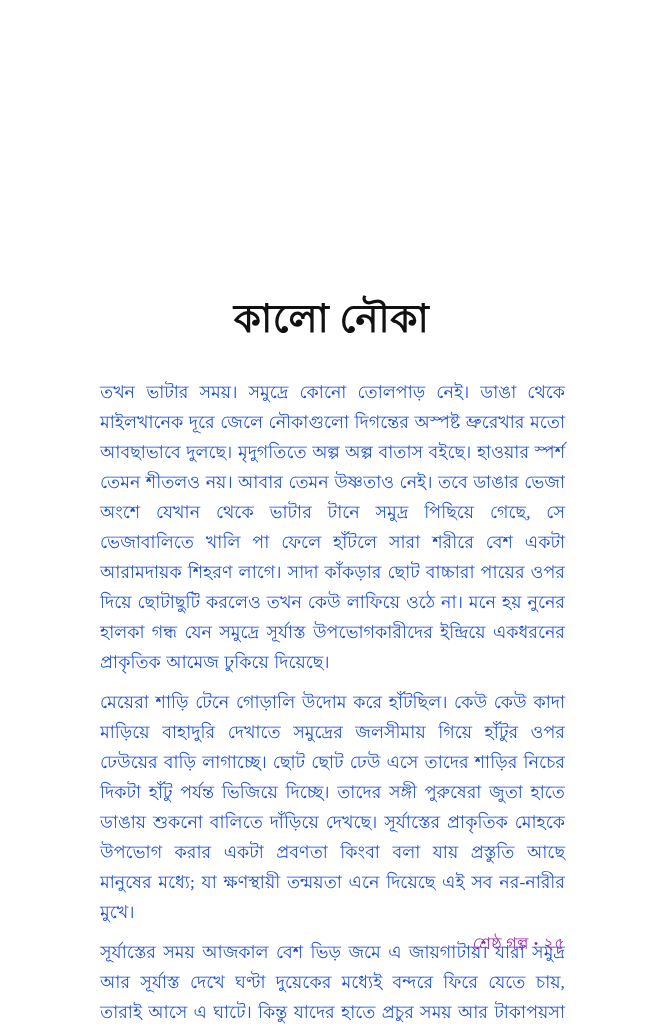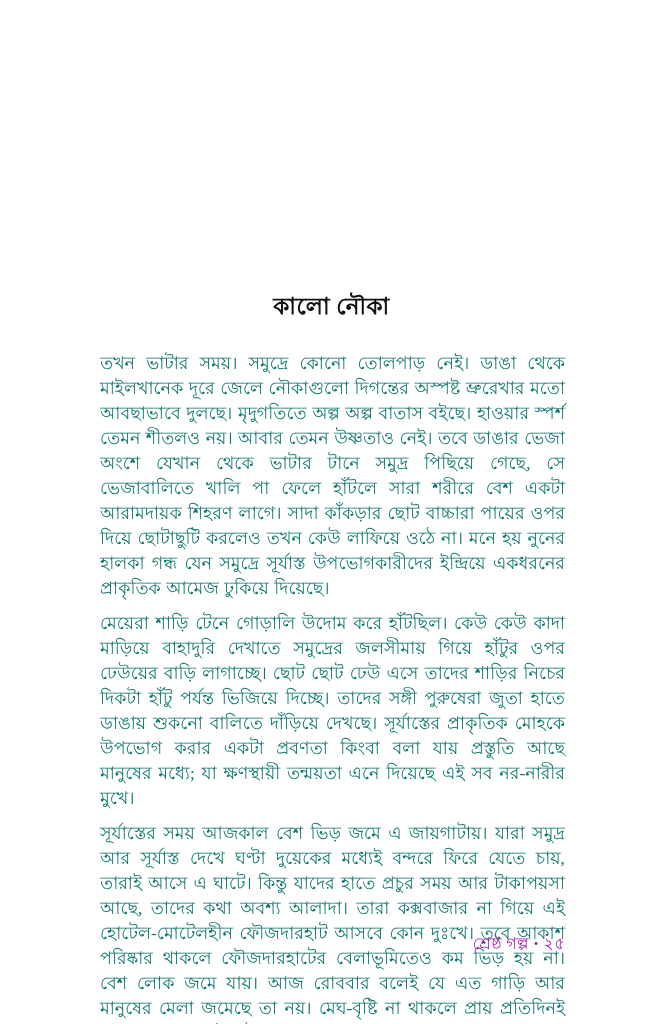--- a/index.html
+++ b/index.html
@@ -16,37 +16,37 @@
     font-family: "Liberation Serif", "DejaVu Serif", serif;
     color: #1c1c1c;
     overflow: hidden;
     box-sizing: border-box;
   }
   .story-title {
     margin: 0;
     padding-top: 288px;
     padding-bottom: 24px;
     text-align: center;
-    font-size: 23px;
+    font-size: 39px;
     font-weight: 700;
     letter-spacing: 0.5px;
     color: #111111;
   }
   .body-text {
     padding-left: 100px;
     padding-right: 98px;
   }
   .body-text p {
     margin: 0 0 10px 0;
     font-size: 17.5px;
-    line-height: 25px;
+    line-height: 30px;
     text-align: justify;
     text-justify: inter-word;
     word-spacing: 1px;
-    color: #0f766e;
+    color: #1d4ed8;
   }
   .page-footer {
     position: absolute;
     top: 931px;
     right: 98px;
     font-size: 16px;
     color: #a21caf;
     letter-spacing: 0.3px;
     white-space: nowrap;
   }

